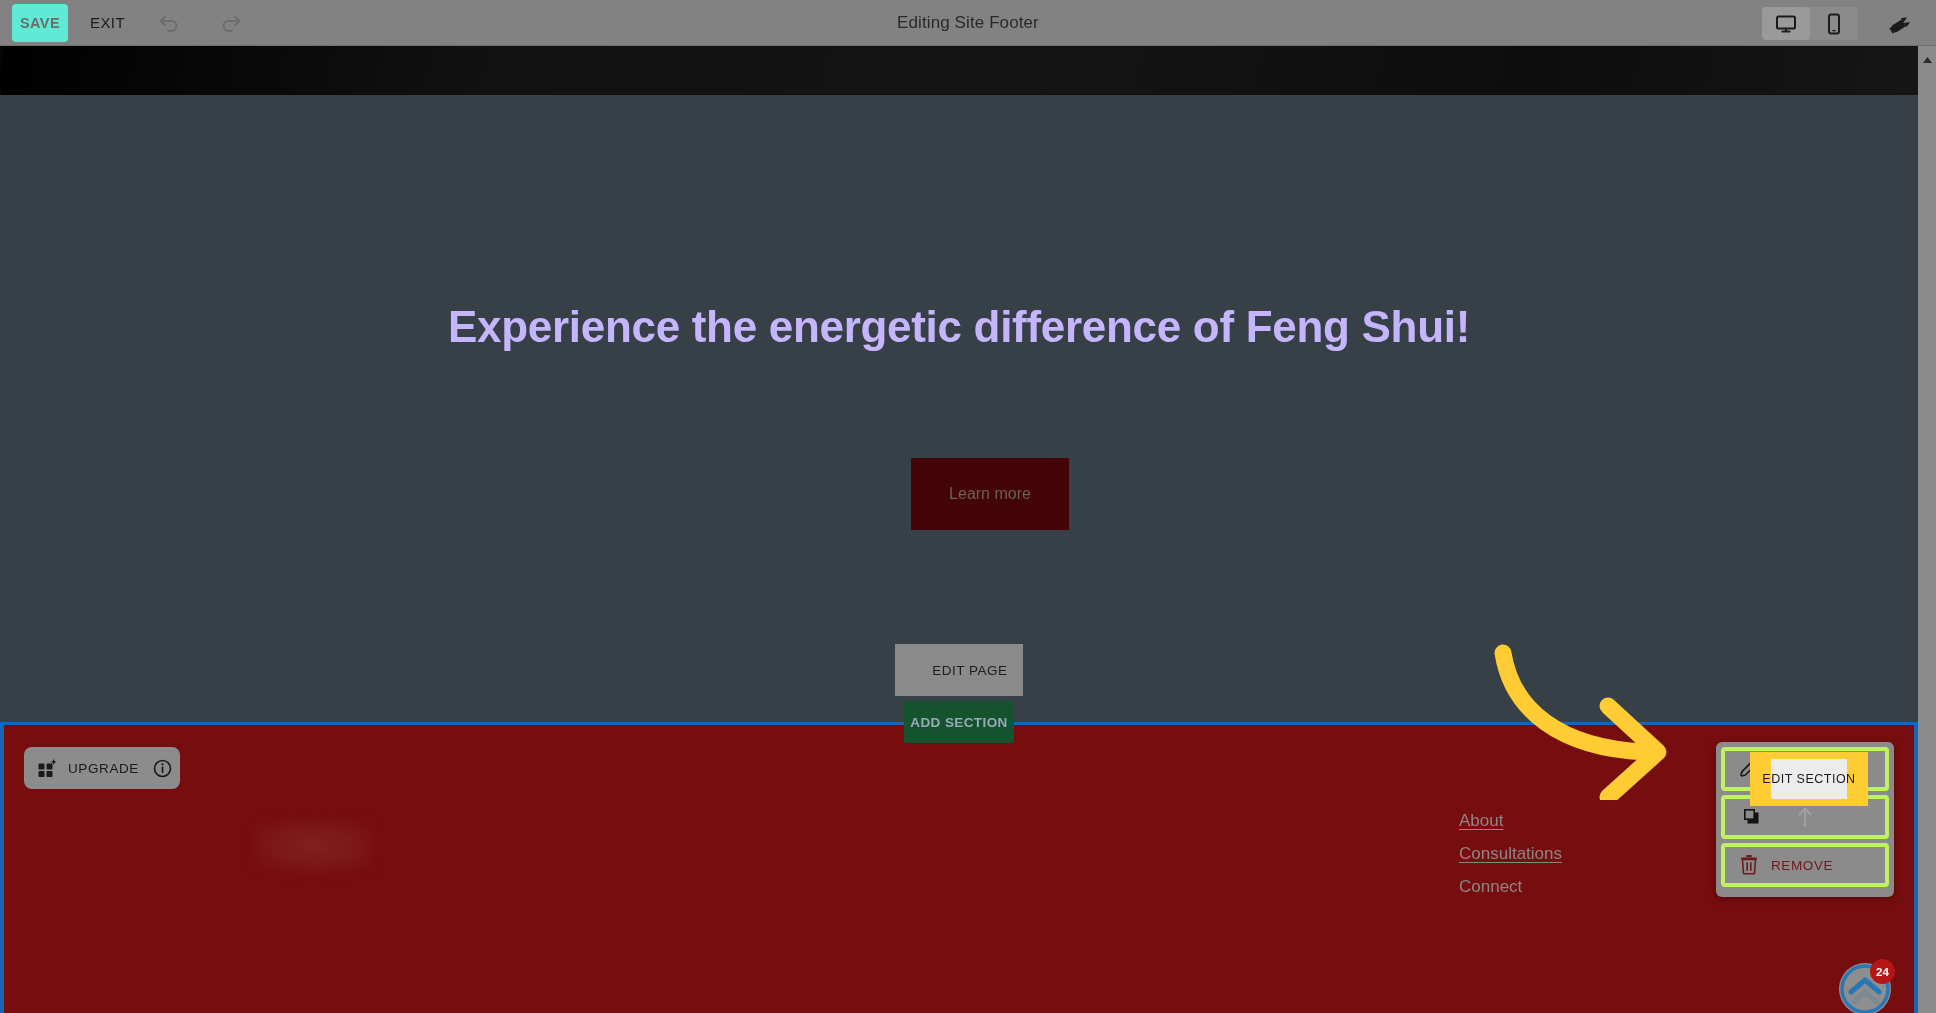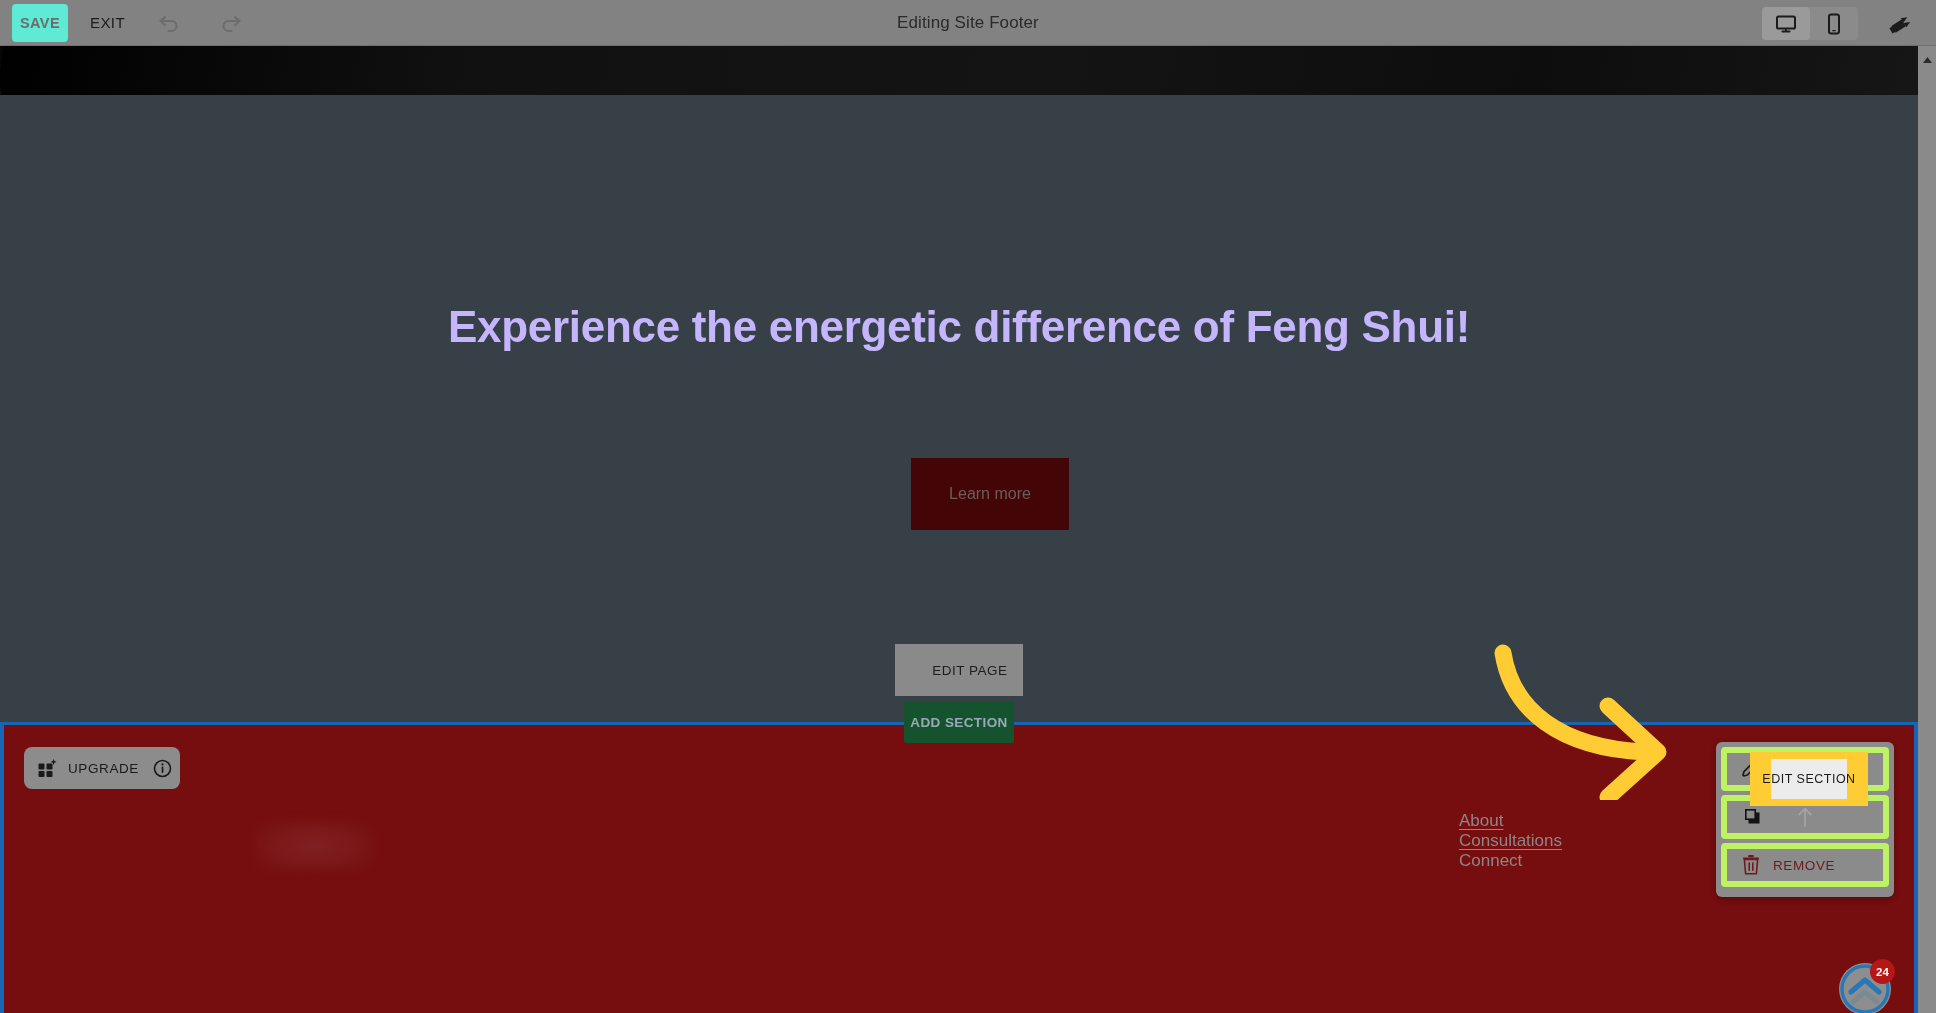--- a/index.html
+++ b/index.html
@@ -144,42 +144,42 @@
   }
   #upgrade-label {
     font-size: 13.5px; font-weight: 400; color: #1a1a1a;
     letter-spacing: .6px; margin-left: 10px;
   }
   #upgrade-grid-icon { margin-left: 14px; display: flex; }
   #upgrade-info-icon { margin-left: 14px; display: flex; }
 
   #footer-links {
     position: absolute; top: 86px; left: 1455px;
-    display: flex; flex-direction: column; 
+    display: flex; flex-direction: column; gap: 13px;
   }
   .footer-link {
     font-size: 17px; color: #8f8586;
     text-decoration: underline;
     text-underline-offset: 3px;
     cursor: pointer;
   }
   .footer-link.no-underline { text-decoration: none; }
 
   
   #section-toolbar {
     position: absolute; top: 696px; left: 1716px;
     width: 178px; height: 155px;
     background: #8b8b8b;
     border-radius: 6px;
     padding: 5px;
     z-index: 40;
     box-shadow: 0 2px 6px rgba(0,0,0,.28);
   }
   .toolbar-group {
-    border: 6px solid #bef264;
+    border: 4px solid #bef264;
     border-radius: 4px;
     background: #8b8b8b;
   }
   #toolbar-edit-row {
     height: 44px;
     display: flex; align-items: center;
     position: relative;
   }
   #edit-pencil-icon { margin-left: 12px; display: flex; }
   #toolbar-move-row {

